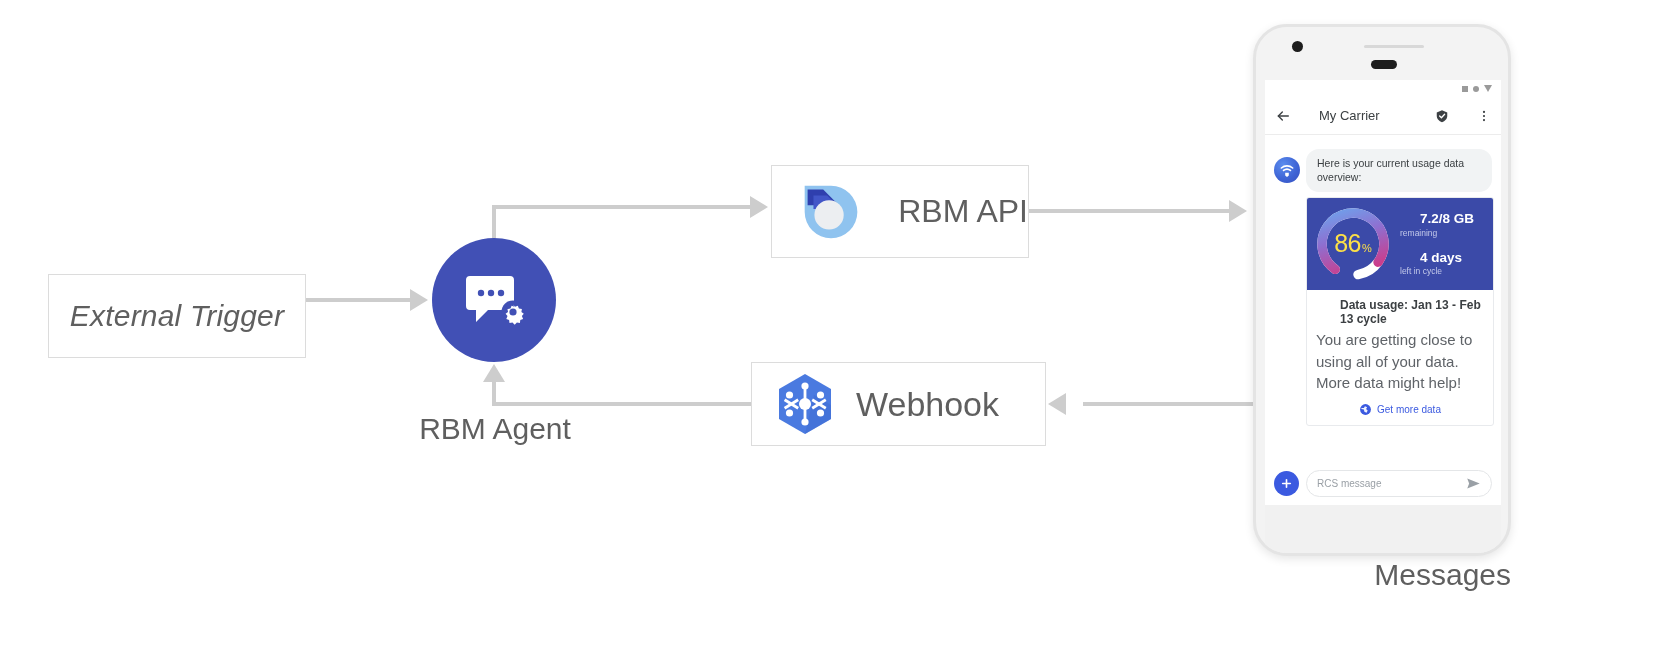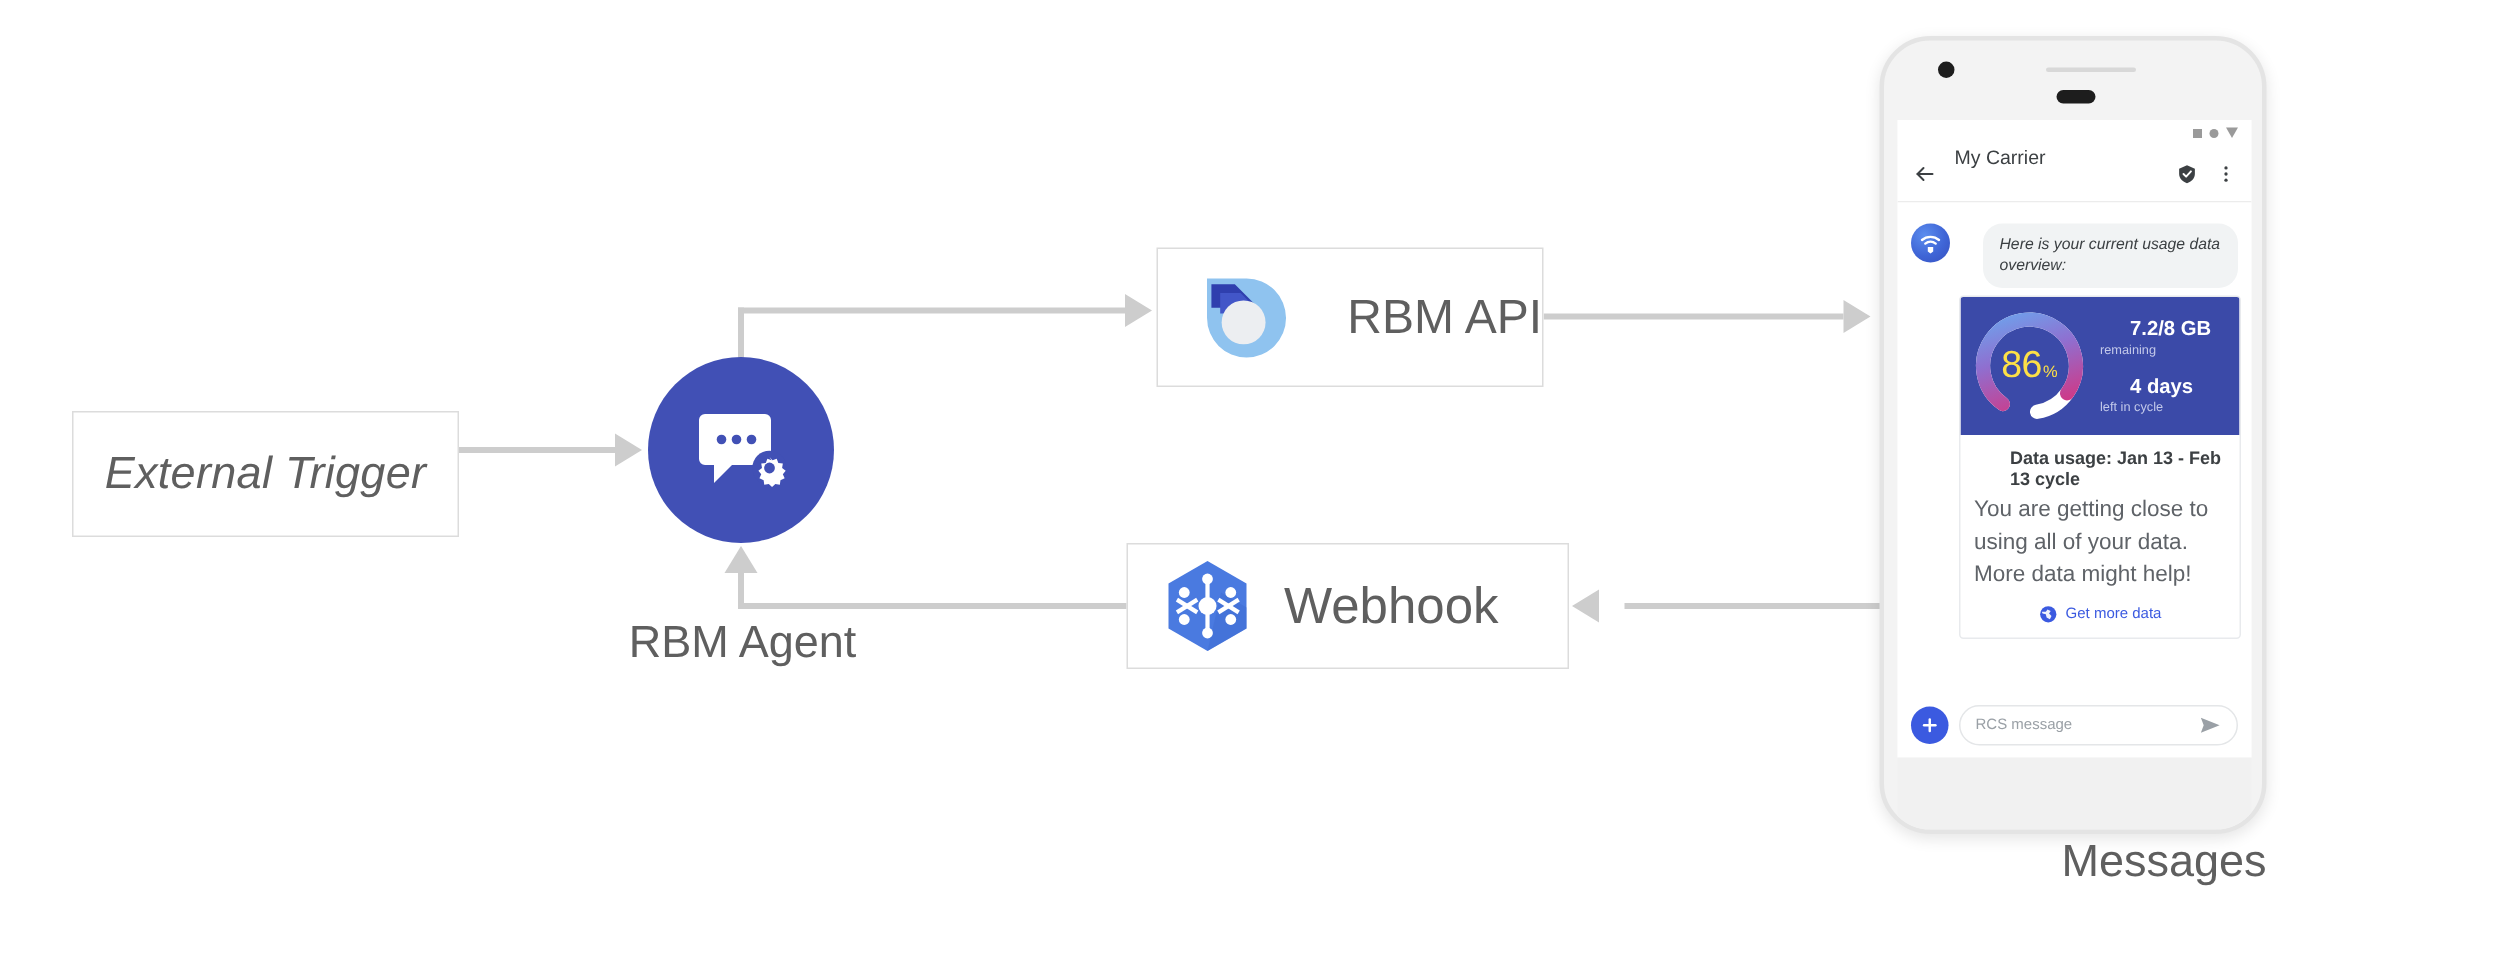--- a/index.html
+++ b/index.html
@@ -149,36 +149,36 @@
   .status-tri {
     width: 0; height: 0;
     border-left: 4px solid transparent;
     border-right: 4px solid transparent;
     border-top: 7px solid #9a9a9a;
   }
 
   
   #app-bar {
     height: 37px;
-    display: flex; gap: 12px;
+    display: flex; align-items: center; gap: 28px;
     padding: 0 10px;
     border-bottom: 1px solid #ececec;
     background: #fff;
   }
   #app-bar-title { font-size: 13px; color: #3c4043; flex: 1; }
   .appbar-icon { display: flex; align-items: center; }
 
   
   #conversation {
     padding: 14px 9px 0 9px;
     background: #fff;
     height: 328px;
     box-sizing: border-box;
   }
-  #msg-row { display: flex; align-items: flex-start; gap: 22px; font-style: italic; }
+  #msg-row { display: flex; align-items: center; gap: 6px; }
   #avatar {
     width: 26px; height: 26px; border-radius: 50%;
     background: radial-gradient(circle at 35% 30%, #5b8dee 0%, #3f65d6 55%, #3550bf 100%);
     display: flex; align-items: center; justify-content: center;
     flex: 0 0 auto;
   }
   #bubble {
     background: #f1f3f4;
     border-radius: 13px;
     padding: 7px 11px;

